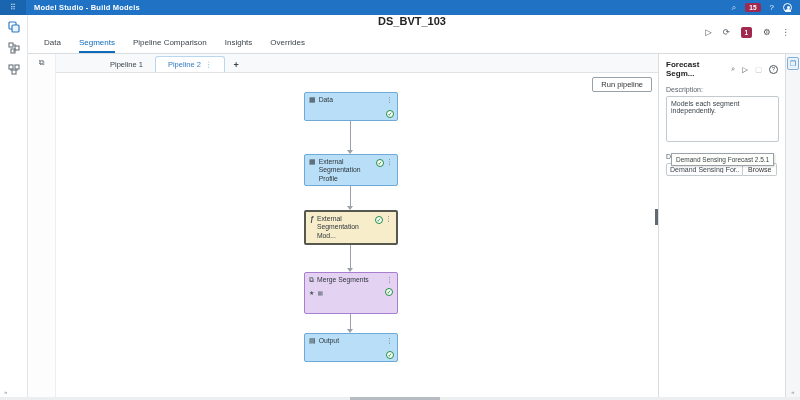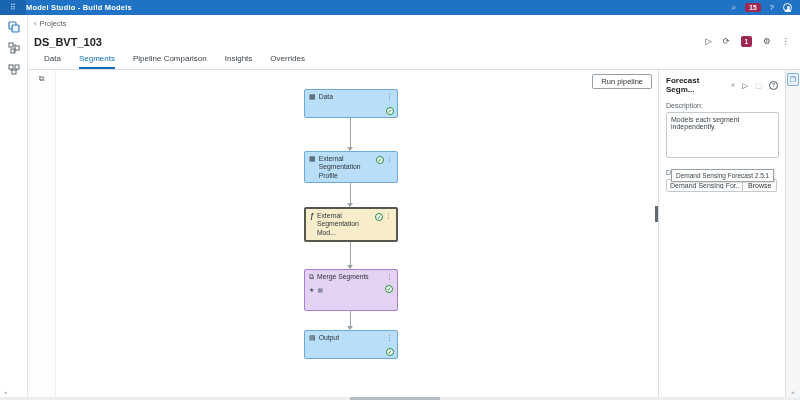--- a/index.html
+++ b/index.html
@@ -3,42 +3,42 @@
 <meta charset="utf-8">
 <style>
   * { margin:0; padding:0; box-sizing:border-box; }
   html,body { width:800px; height:400px; overflow:hidden; background:#fff;
     font-family:"Liberation Sans", sans-serif; color:#333; }
 
   
   .topbar { height:15px; background:#1f72c4; display:flex; align-items:center; color:#fff; }
   .appgrid { width:26px; height:15px; background:#1a65b0; display:flex; align-items:center; justify-content:center;
     font-size:8px; color:#cfe3f5; cursor:pointer; }
-  .topbar-title { font-size:7.5px; font-weight:bold; margin-left:0; letter-spacing:.2px; }
+  .topbar-title { font-size:7.5px; font-weight:bold; margin-left:8px; letter-spacing:.2px; }
   .topbar-right { margin-left:auto; display:flex; align-items:center; gap:9px; padding-right:8px; }
   .tb-icon { font-size:8px; color:#eaf3fb; line-height:1; }
   .badge { background:#a1284e; color:#fff; font-size:6.5px; font-weight:bold; padding:1px 4px; border-radius:2px; }
   .avatar { width:9px; height:9px; border:1px solid #fff; border-radius:50%; position:relative; }
   .avatar:before { content:""; position:absolute; left:2.5px; top:1.5px; width:3px; height:3px; border-radius:50%; background:#fff; }
   .avatar:after { content:""; position:absolute; left:1px; top:5px; width:6px; height:3px; border-radius:3px 3px 0 0; background:#fff; }
 
   
   .frame { display:flex; height:382px; }
   .left-rail { width:28px; border-right:1px solid #e3e6e8; display:flex; flex-direction:column; align-items:center;
     padding-top:6px; gap:9px; position:relative; background:#fff; }
   .rail-icon { width:14px; height:12px; display:flex; align-items:center; justify-content:center; cursor:pointer; }
   .rail-collapse { position:absolute; bottom:2px; left:4px; font-size:6px; color:#8a949c; cursor:pointer; }
 
   .content { flex:1; display:flex; flex-direction:column; min-width:0; }
 
   
   .breadcrumb-row { height:16px; display:flex; align-items:center; padding-left:6px; }
   .breadcrumb { font-size:7.5px; color:#5a646c; cursor:pointer; }
   .breadcrumb .chev { margin-right:3px; color:#6b757d; }
-  .title-row { height:21px; display:flex; align-items:center; padding:0 10px 0 6px; }
+  .title-row { height:21px; display:flex; align-items:center; padding:0 10px 0 6px;flex-direction:column; }
   .project-title { font-size:11px; font-weight:bold; color:#222; }
   .title-actions { margin-left:auto; display:flex; align-items:center; gap:11px; }
   .act-icon { font-size:8.5px; color:#4c565e; cursor:pointer; line-height:1; }
   .badge-sm { background:#a1284e; color:#fff; font-size:6.5px; font-weight:bold; width:11px; height:11px;
     display:flex; align-items:center; justify-content:center; border-radius:2px; }
 
   .main-tabs { height:18px; display:flex; align-items:flex-end; gap:18px; padding-left:16px;
     border-bottom:1px solid #d9dde0; }
   .mtab { font-size:8px; color:#3c454c; padding-bottom:4px; cursor:pointer; border-bottom:2px solid transparent; }
   .mtab.active { color:#0f6cbd; border-bottom-color:#0f6cbd; }
@@ -152,25 +152,20 @@
           <rect x="1" y="2" width="4" height="4" fill="none" stroke="#6a747c" stroke-width="1.1"></rect>
           <rect x="7" y="2" width="4" height="4" fill="none" stroke="#6a747c" stroke-width="1.1"></rect>
           <rect x="4" y="7" width="4" height="4" fill="none" stroke="#6a747c" stroke-width="1.1"></rect>
           <path d="M3 6 V8 M9 6 V8" stroke="#6a747c" stroke-width="1"></path>
         </svg>
     </span>
     <span class="rail-collapse">»</span>
   </div>
 
   <div class="content">
-    <div class="breadcrumb-row">
-      <span class="breadcrumb">
-        <span class="chev">‹</span><span>Projects</span>
-      </span>
-    </div>
 
     <div class="title-row">
       <span class="project-title">DS_BVT_103</span>
       <span class="title-actions">
         <span class="act-icon">▷</span>
         <span class="act-icon">⟳</span>
         <span class="badge-sm">1</span>
         <span class="act-icon">⚙</span>
         <span class="act-icon">⋮</span>
       </span>
@@ -183,20 +178,27 @@
       <span class="mtab">Insights</span>
       <span class="mtab">Overrides</span>
     </div>
 
     <div class="workspace">
       <div class="canvas-rail">
         <span class="expand-icon">⧉</span>
       </div>
 
       <div class="canvas-col">
+        <div class="ptab-strip">
+          <span class="ptab">Pipeline 1</span>
+          <span class="ptab active">
+            <span>Pipeline 2</span><span class="kebab">⋮</span>
+          </span>
+          <span class="ptab-add">+</span>
+        </div>
 
         <div class="canvas">
           <button class="run-btn">Run pipeline</button>
 
           <div class="node node-blue" style="top:19px; height:29px;">
             <div class="node-row">
               <span class="node-icon">▦</span>
               <span class="node-label">Data</span>
               <span class="node-kebab">⋮</span>
             </div>

